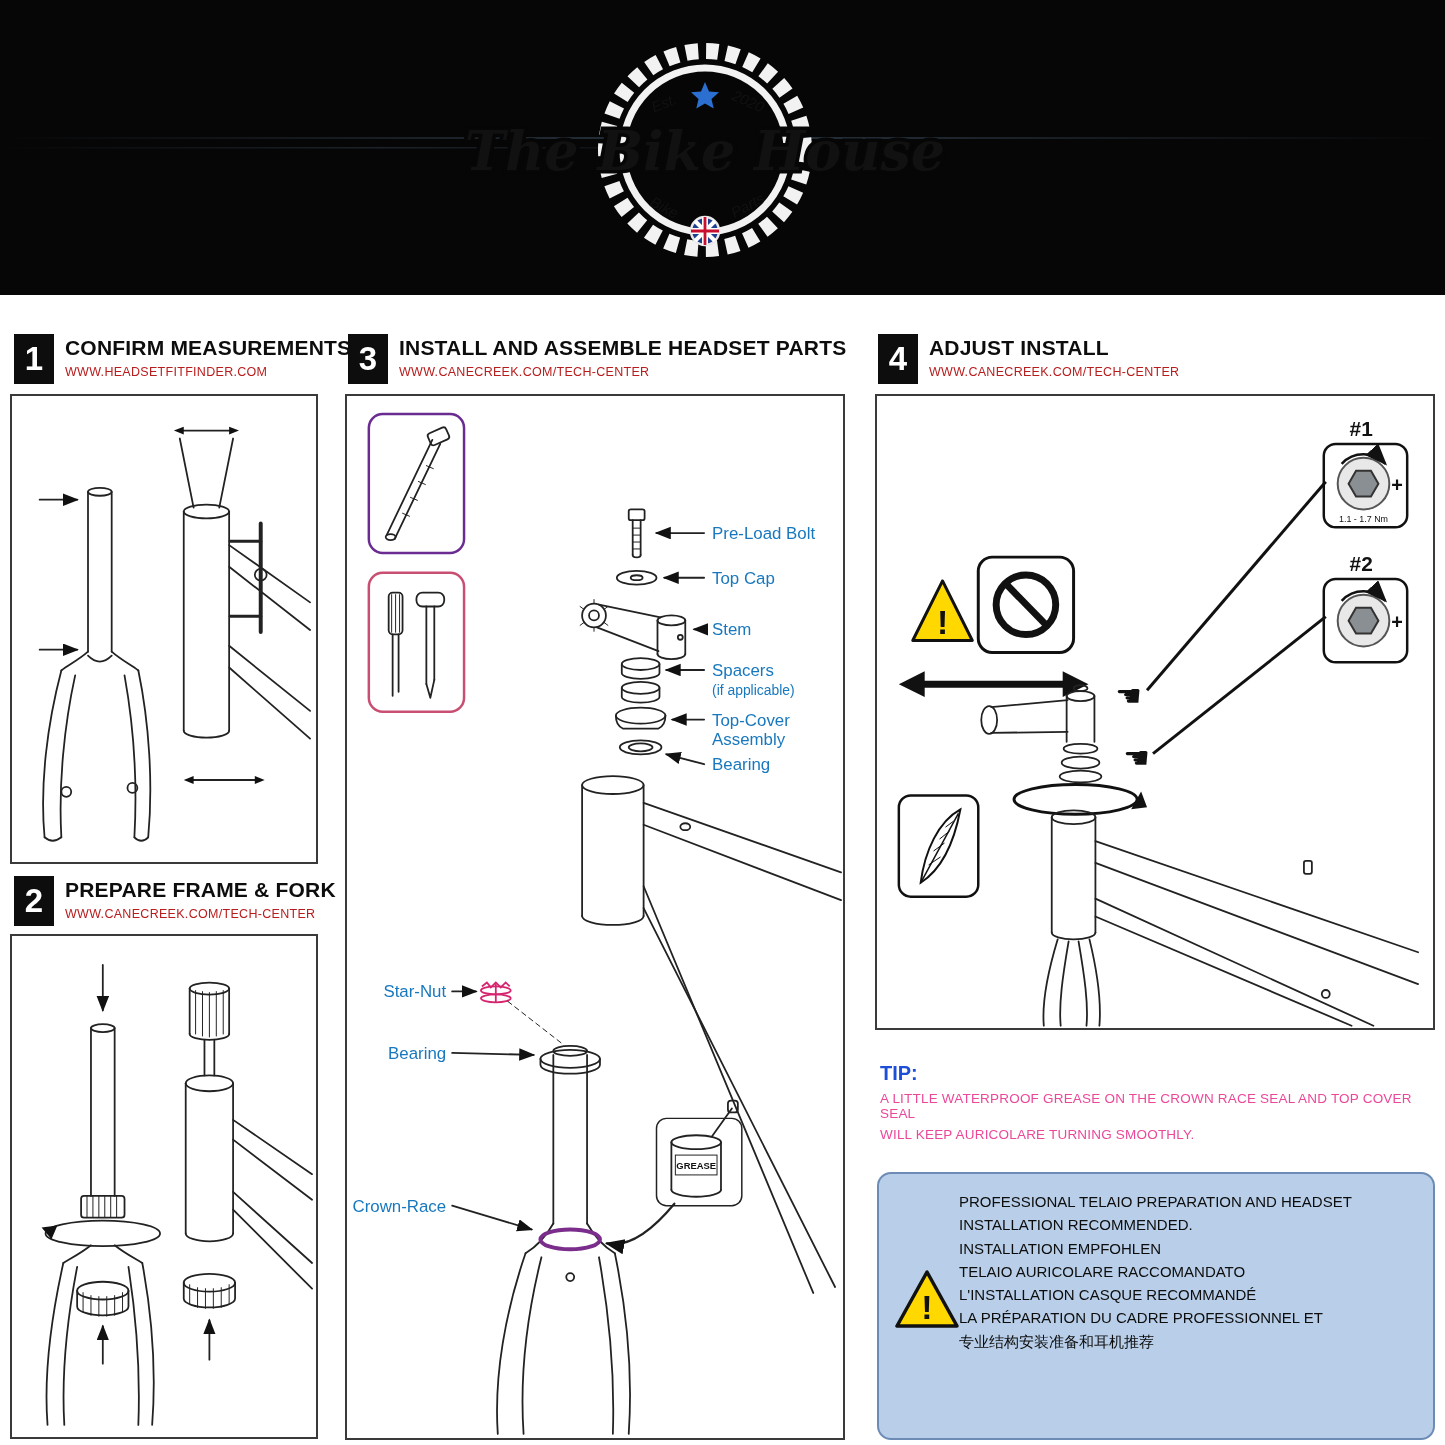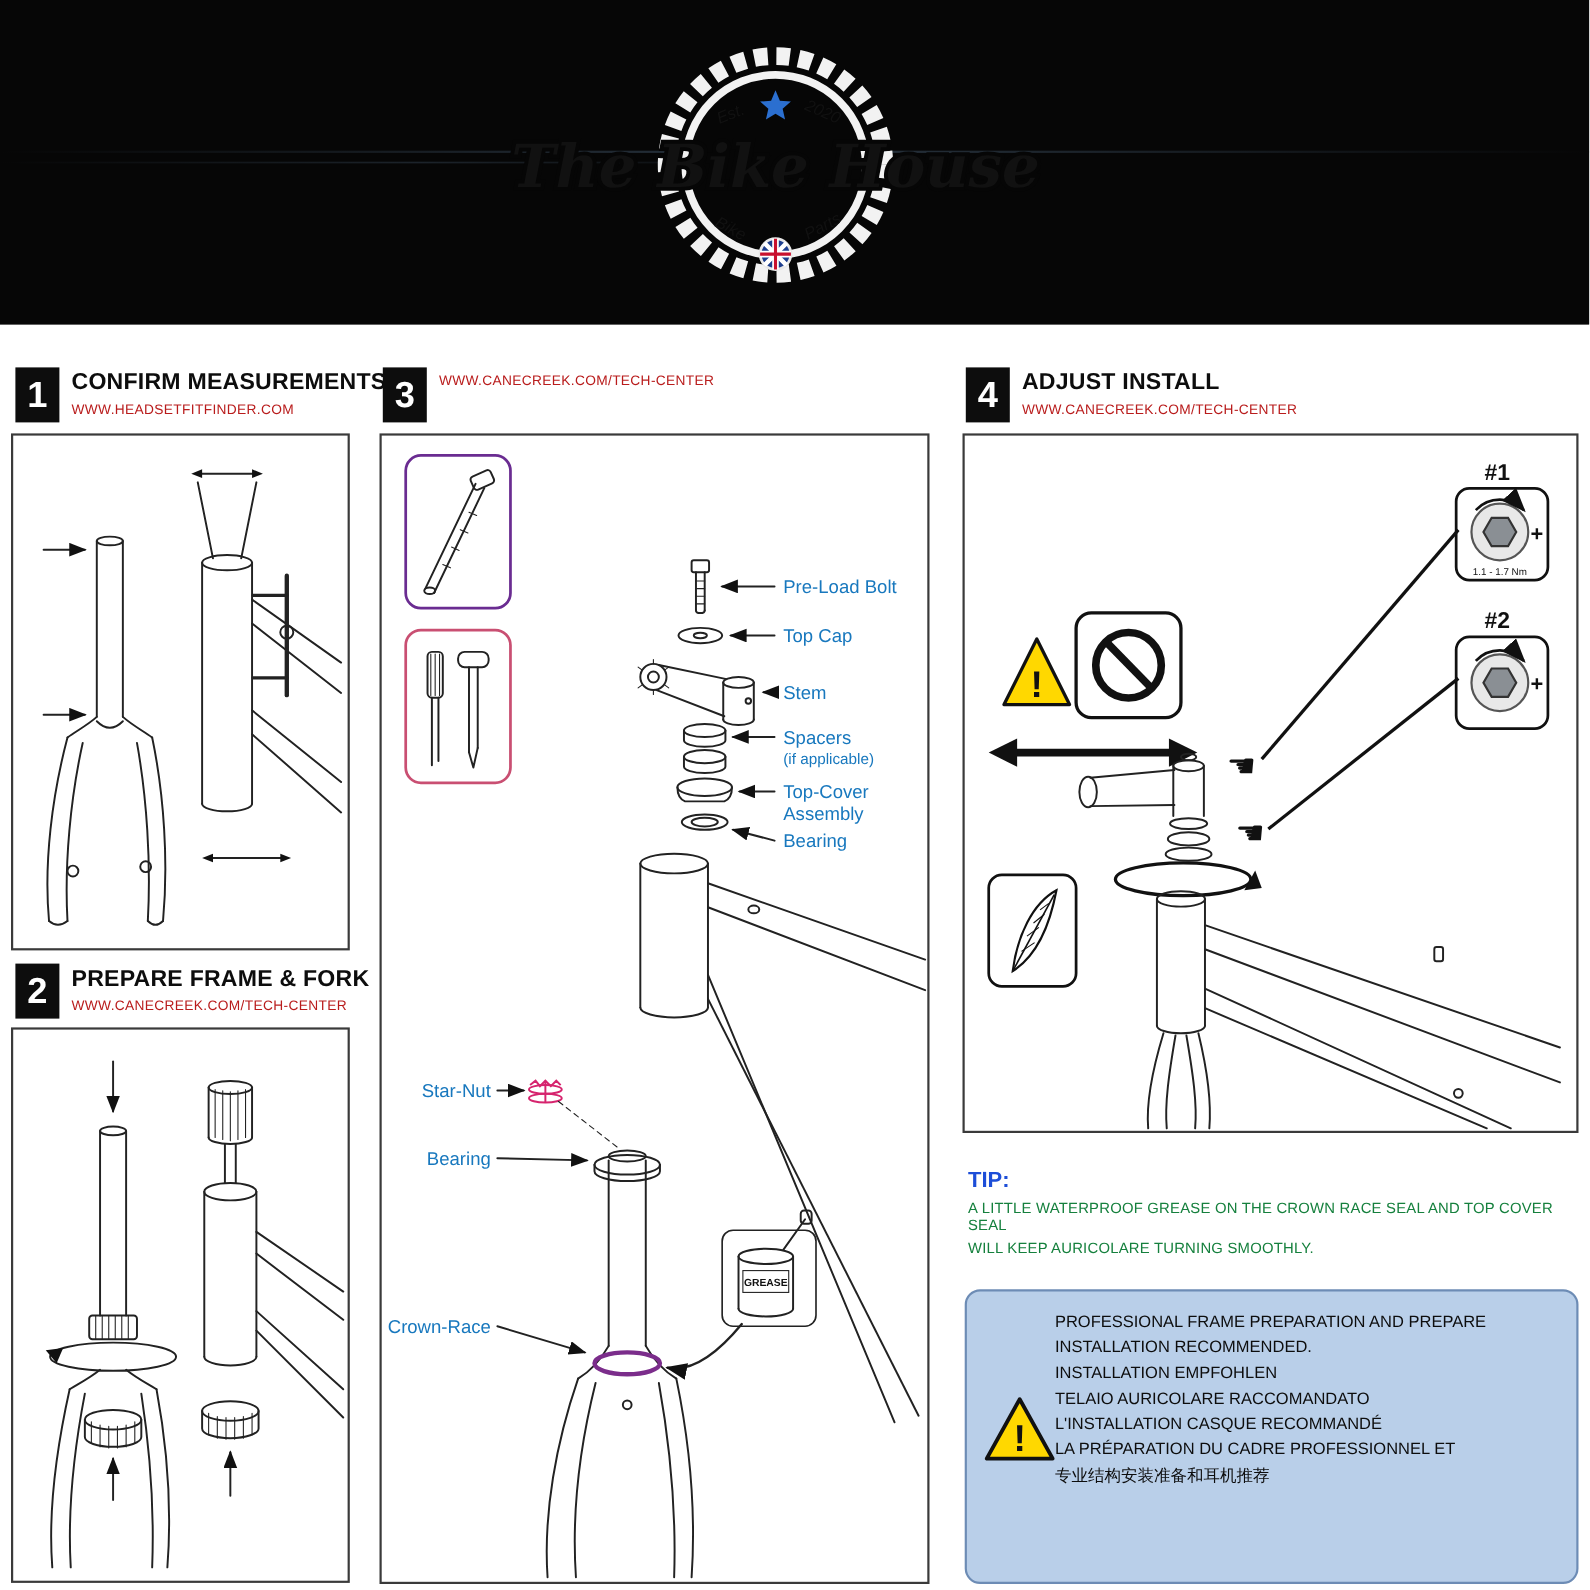--- a/index.html
+++ b/index.html
@@ -13,21 +13,21 @@
   .sec-url{font-size:12.5px;color:#b91c1c;margin-top:5px;letter-spacing:.3px}
   .panel{position:absolute;border:2px solid #3a3a3a;background:#fff}
   .panel svg{display:block}
   .ln{stroke:#222;fill:none;stroke-width:1.8;stroke-linecap:round;stroke-linejoin:round}
   .thin{stroke-width:1}
   svg text{fill:#111;font-family:"Liberation Sans",sans-serif}
   .lbl{font-size:17px;fill:#1878be}
   .lbl-sm{font-size:14px;fill:#1878be}
   .tip{position:absolute;left:880px;top:1062px;width:556px}
   .tip-title{font-size:20px;font-weight:bold;color:#1d4ed8}
-  .tip-line{font-size:13.5px;color:#15803d;margin-top:6px;letter-spacing:.2px}
+  .tip-line{font-size:13.5px;color:#ec4899;margin-top:6px;letter-spacing:.2px}
   .notice{position:absolute;left:877px;top:1172px;width:558px;height:268px;background:#b9cfe9;border:2px solid #6d8cb5;border-radius:14px}
   .notice-tri{position:absolute;left:16px;top:94px}
   .notice-text{position:absolute;left:80px;top:16px;right:12px;font-size:15px;line-height:1.55;color:#0d0d0d}
 </style>
 </head>
 <body>
 
 <div class="page">
 
   <div class="banner">
@@ -76,20 +76,21 @@
     <div class="sec-num">2</div>
     <div>
       <div class="sec-title">PREPARE FRAME &amp; FORK</div>
       <div class="sec-url">WWW.CANECREEK.COM/TECH-CENTER</div>
     </div>
   </div>
 
   <div class="sec-header" style="left:348px;top:334px">
     <div class="sec-num">3</div>
     <div>
+      <div class="sec-title">INSTALL AND ASSEMBLE HEADSET PARTS</div>
       <div class="sec-url">WWW.CANECREEK.COM/TECH-CENTER</div>
     </div>
   </div>
 
   <div class="sec-header" style="left:878px;top:334px">
     <div class="sec-num">4</div>
     <div>
       <div class="sec-title">ADJUST INSTALL</div>
       <div class="sec-url">WWW.CANECREEK.COM/TECH-CENTER</div>
     </div>
@@ -434,21 +435,21 @@
     <div class="tip-line">A LITTLE WATERPROOF GREASE ON THE CROWN RACE SEAL AND TOP COVER SEAL</div>
     <div class="tip-line">WILL KEEP AURICOLARE TURNING SMOOTHLY.</div>
   </div>
 
   <div class="notice">
     <svg class="notice-tri" width="64" height="62" viewBox="0 0 64 62">
       <polygon points="32,4 2,58 62,58" fill="#ffd800" stroke="#111" stroke-width="3.5" stroke-linejoin="round"></polygon>
       <text x="32" y="51" text-anchor="middle" font-size="34" font-weight="bold">!</text>
     </svg>
     <div class="notice-text">
-      <div>PROFESSIONAL FRAME PREPARATION AND PREPARE</div>
+      <div>PROFESSIONAL TELAIO PREPARATION AND HEADSET</div>
       <div>INSTALLATION RECOMMENDED.</div>
       <div>INSTALLATION EMPFOHLEN</div>
       <div>TELAIO AURICOLARE RACCOMANDATO</div>
       <div>L'INSTALLATION CASQUE RECOMMANDÉ</div>
       <div>LA PRÉPARATION DU CADRE PROFESSIONNEL ET</div>
       <div>专业结构安装准备和耳机推荐</div>
     </div>
   </div>
 
 </div>

